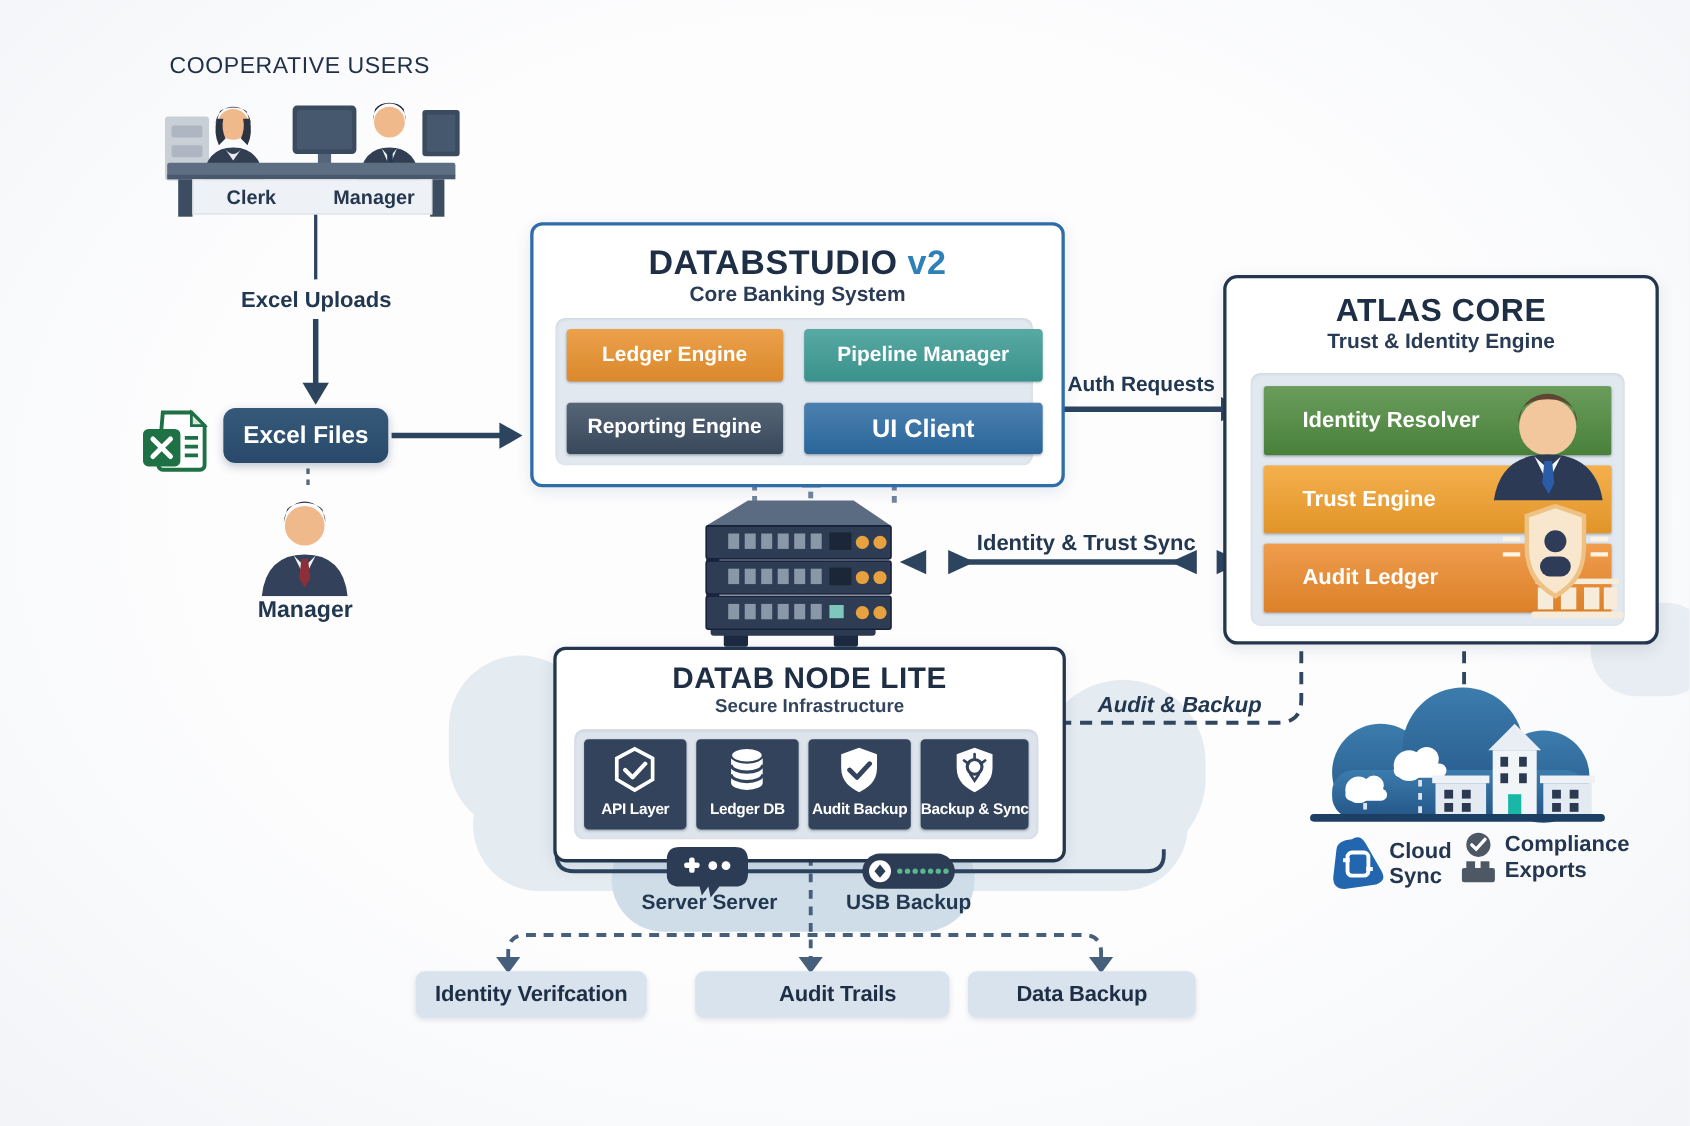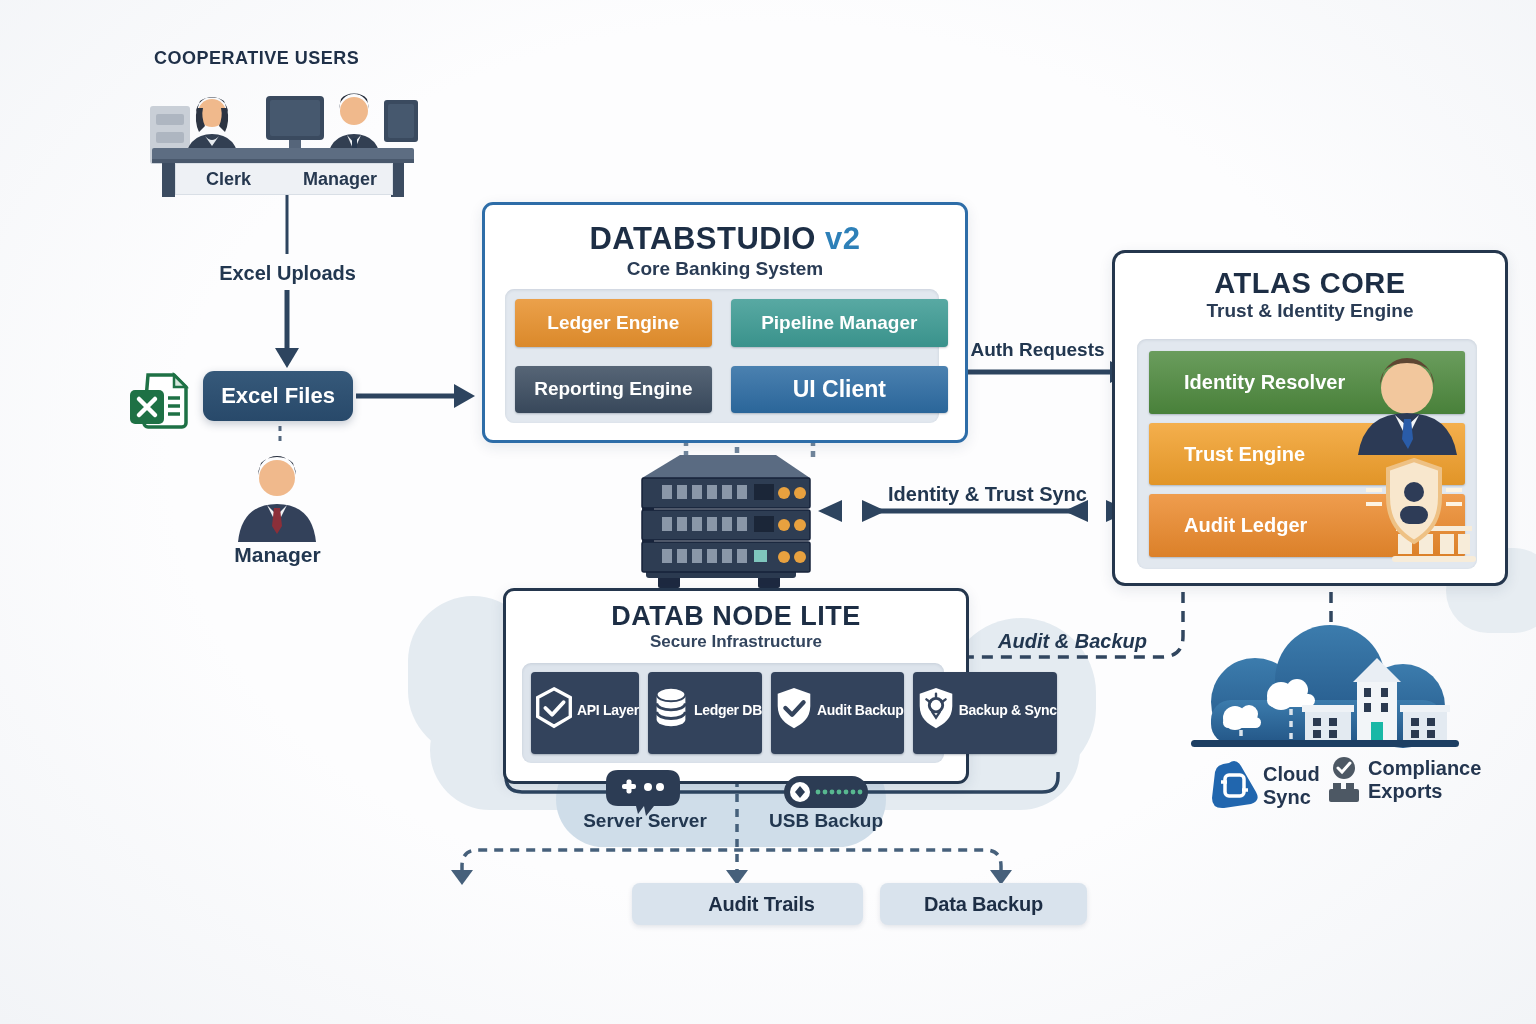--- a/index.html
+++ b/index.html
@@ -4,21 +4,21 @@
 <style>
   html,body{margin:0;padding:0;}
   body{font-family:"Liberation Sans",sans-serif;background:#f4f6f8;}
   #canvas{position:relative;width:1536px;height:1024px;overflow:hidden;
     background:radial-gradient(ellipse at 50% 45%, #fdfdfe 55%, #f2f4f7 100%);}
   .abs{position:absolute;}
   .bgcloud{position:absolute;z-index:0;}
   svg{display:block;}
 
   
-  .heading{font-size:18px;font-weight:700;letter-spacing:.5px;color:#1f3048;}
+  .heading{font-size:21px;font-weight:400;letter-spacing:.5px;color:#1f3048;}
   .flowlabel{font-size:19px;font-weight:700;color:#223750;text-align:center;}
   .italiclabel{font-style:italic;}
 
   
   .bigbox{position:absolute;background:#ffffff;border-radius:11px;z-index:2;
     box-shadow:0 4px 14px rgba(30,50,80,.10);}
   .bigbox .btitle{text-align:center;font-weight:800;color:#1d2e45;}
   .bigbox .bsub{text-align:center;font-weight:700;color:#2a3c55;}
   .panel{position:absolute;background:#e2e8ef;border-radius:9px;
     box-shadow:inset 0 1px 3px rgba(40,60,90,.12);}
@@ -49,22 +49,22 @@
     box-shadow:0 1px 2px rgba(20,35,55,.25);
     background-image:linear-gradient(180deg,rgba(255,255,255,.16),rgba(0,0,0,.07));}
 
   
   #node{left:503px;top:588px;width:460px;height:190px;border:3px solid #24364d;}
   #node .btitle{margin-top:10px;font-size:27px;letter-spacing:.5px;}
   #node .btitle .t2{font-weight:700;}
   #node .bsub{font-size:17px;color:#33455e;}
   #node .panel{left:16px;top:72px;width:422px;height:100px;background:#dde4ec;}
   .ngrid{position:absolute;left:9px;top:9px;width:404px;height:82px;display:flex;gap:9px;}
-  .nmod{flex:1;background:#33435c;border-radius:4px;display:flex;flex-direction:row;
-    align-items:center;justify-content:flex-start;padding-bottom:7px;box-sizing:border-box;
+  .nmod{flex:1;background:#33435c;border-radius:4px;display:flex;flex-direction:column;
+    align-items:center;justify-content:center;padding-bottom:7px;box-sizing:border-box;
     box-shadow:0 1px 2px rgba(20,35,55,.3);}
   .nmod .nlabel{color:#fff;font-weight:700;font-size:14px;letter-spacing:-.3px;white-space:nowrap;}
   .nmod svg{margin-bottom:4px;}
 
   
   #excelbox{left:203px;top:371px;width:150px;height:50px;z-index:2;
     background:linear-gradient(180deg,#36597a,#28496a);border-radius:11px;
     display:flex;align-items:center;justify-content:center;
     color:#fff;font-weight:700;font-size:22px;box-shadow:0 3px 8px rgba(30,50,80,.25);}
 
@@ -373,20 +373,23 @@
         <circle cx="50" cy="18" r="2.4"></circle>
         <circle cx="57" cy="18" r="2.4"></circle>
         <circle cx="64" cy="18" r="2.4"></circle>
         <circle cx="71" cy="18" r="2.4"></circle>
         <circle cx="78" cy="18" r="2.4"></circle>
     </g>
   </svg>
   <div class="abs flowlabel" style="left:565px;top:810px;width:160px;z-index:2;">Server Server</div>
   <div class="abs flowlabel" style="left:746px;top:810px;width:160px;z-index:2;">USB Backup</div>
 
+  <div class="outchip" style="left:378px;width:210px;">
+    <span>Identity Verifcation</span>
+  </div>
   <div class="outchip" style="left:632px;width:203px;padding-left:28px;">
     <span>Audit Trails</span>
   </div>
   <div class="outchip" style="left:880px;width:207px;">
     <span>Data Backup</span>
   </div>
 
   <svg class="abs" style="left:1185px;top:624px;z-index:2;" width="280" height="132" viewBox="0 0 280 132">
     <defs>
       <linearGradient id="cgrad" x1="0" y1="0" x2="0" y2="1">

